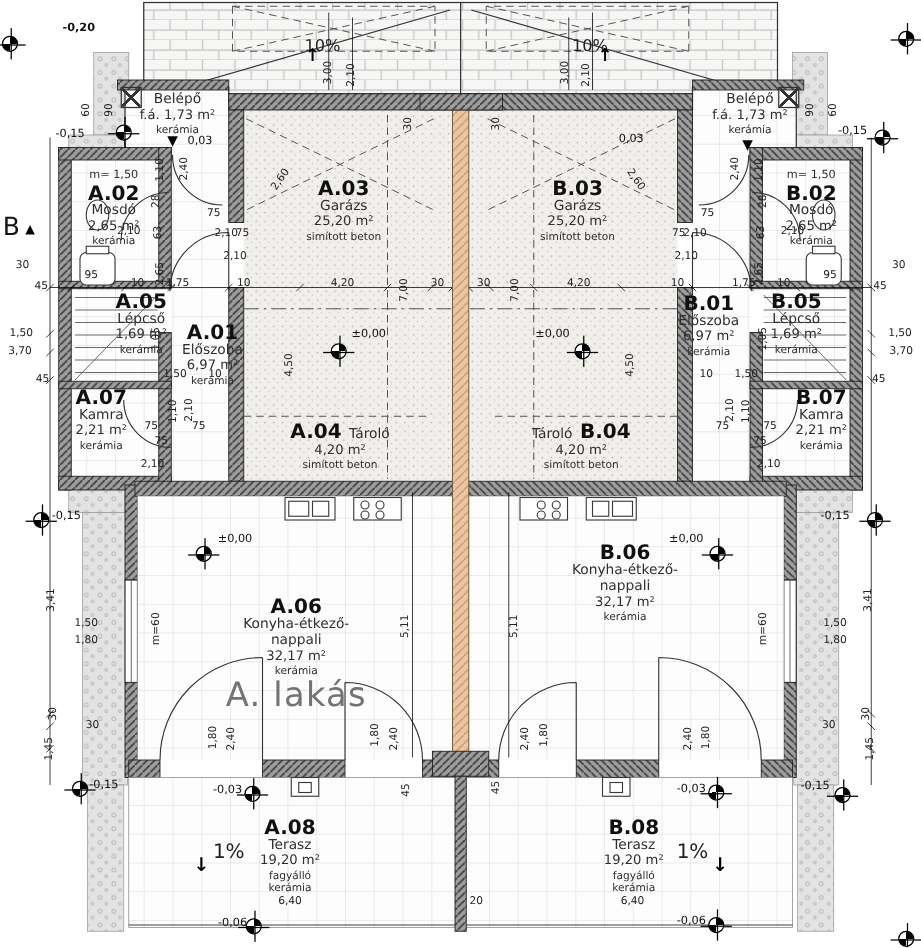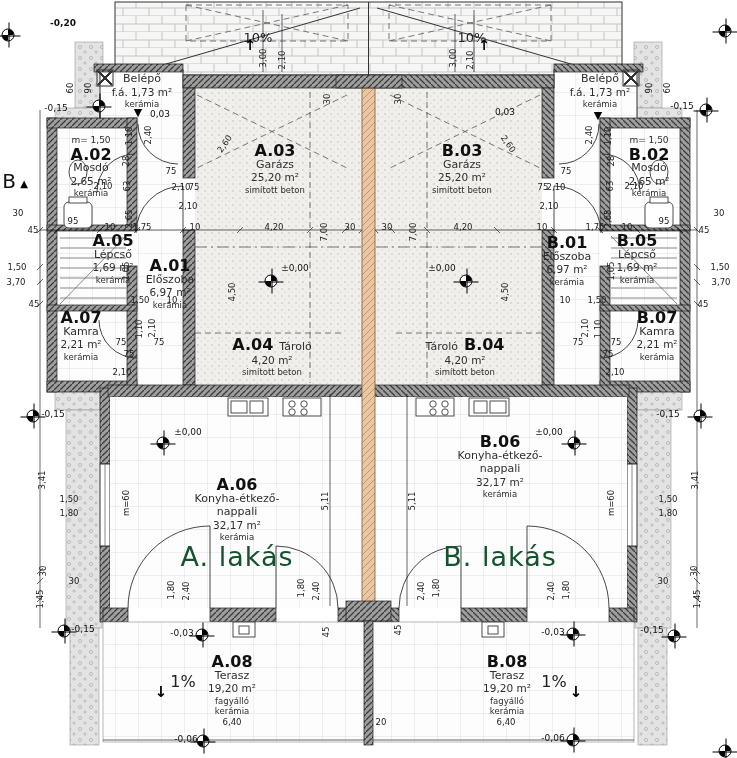--- a/index.html
+++ b/index.html
@@ -24,21 +24,21 @@
      transform:translate(-50%,-50%);}
   .room{position:absolute;transform:translateX(-50%);text-align:center;color:#2e2e2e;
         line-height:13.5px;white-space:nowrap;}
   .room .rnote{font-size:9px;display:block;}
   .room .rid{font-weight:bold;font-size:16px;color:#101010;display:block;}
   .room .rname{font-size:11px;display:block;white-space:pre-line;}
   .room .rarea{font-size:10.5px;display:block;}
   .room .rfin{font-size:8.5px;line-height:10px;display:block;white-space:pre-line;}
   .room .inlinerow{display:block;}
   .room .inlinerow .rid,.room .inlinerow .rname{display:inline;margin:0 3px;}
-  .apt{position:absolute;transform:translate(-50%,-50%);font-size:27px;color:#14532d;
+  .apt{position:absolute;transform:translate(-50%,-50%);font-size:27px;color:#737373;
        letter-spacing:1px;}
   .secmark{position:absolute;transform:translate(-50%,-50%);font-size:20px;color:#111;}
   
   .grav{fill:url(#grav);stroke:#9a9a9a;stroke-width:.6;}
   .tile{fill:url(#tile);}
   .o1{stroke:#333;stroke-width:1;}
   .o2{stroke:#888;stroke-width:.6;}
   .stip{fill:url(#stip);}
   .wall{fill:url(#wall);stroke:#1f1f1f;stroke-width:.7;}
   .tan{fill:url(#tan);stroke:#7a5c3a;stroke-width:.8;}
@@ -163,21 +163,20 @@
     <rect x="362" y="88" width="13" height="520" class="tan"></rect>
     <rect x="336" y="75" width="66" height="13" class="wall"></rect>
     <rect x="346" y="601" width="45" height="20" class="wall"></rect>
     <rect x="364" y="621" width="9" height="124" class="wall"></rect>
     <line x1="368.5" y1="2" x2="368.5" y2="75" class="thin2"></line>
   </g>
 </svg>
 
 <div id="overlay">
   <div class="apt" id="aptA" style="left:237px;top:556px">A. lakás</div>
-  <div class="apt" id="aptB" style="left:500px;top:556px">B. lakás</div>
 <span class="lab" style="left: 73px; top: 221px;">95</span>
       <span class="lab" style="left: 110px; top: 227px;">10</span>
       <span class="lab" style="left: 142px; top: 227px;">1,75</span>
       <span class="lab" style="left: 195px; top: 227px;">10</span>
       <span class="lab" style="left: 274px; top: 227px;">4,20</span>
       <span class="lab" style="left: 324px; top: 232px; transform: translate(-50%, -50%) rotate(-90deg);">7,00</span>
       <span class="lab" style="left: 350px; top: 227px;">30</span>
       <span class="lab" style="left: 387px; top: 227px;">30</span>
       <span class="lab" style="left: 413px; top: 232px; transform: translate(-50%, -50%) rotate(-90deg);">7,00</span>
       <span class="lab" style="left: 463px; top: 227px;">4,20</span>

